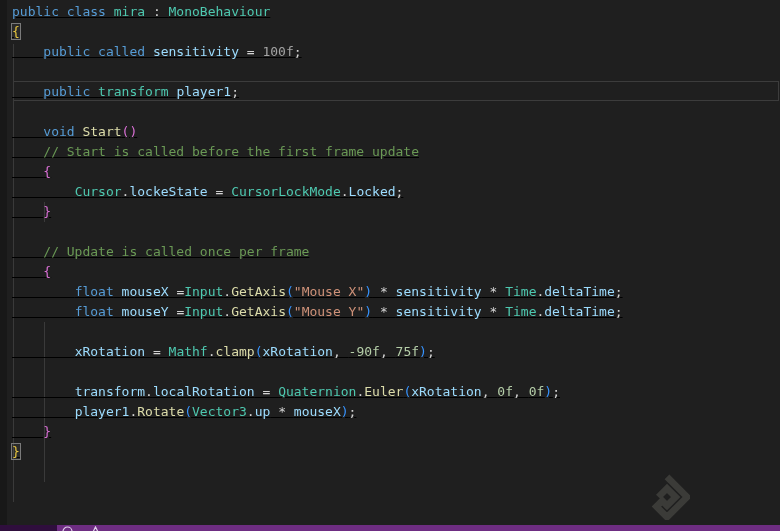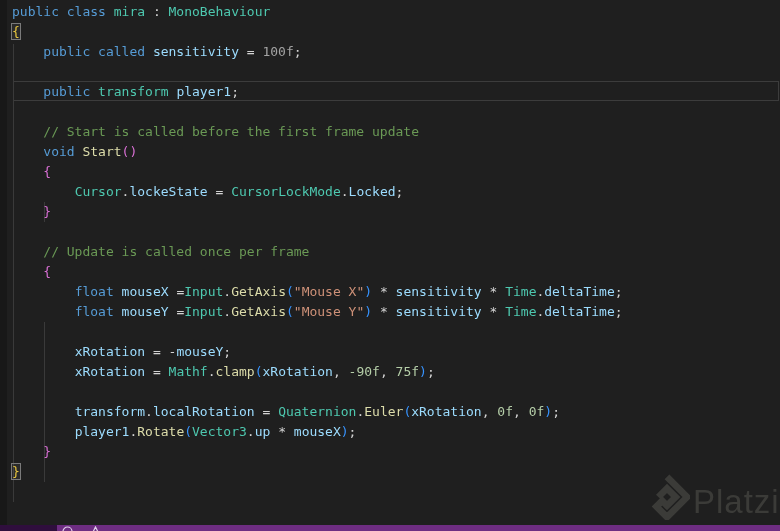--- a/index.html
+++ b/index.html
@@ -8,21 +8,21 @@
     background:#1f1f1f; overflow:hidden;
     font-family:"DejaVu Sans Mono","Liberation Mono",monospace;
   }
   #gutter-strip {
     position:absolute; left:0; top:0; width:7px; height:525px;
     background:#181818;
   }
   #code-area {
     position:absolute; left:0; top:0; width:780px; height:371px;
     padding:2px 16px 0 12px; box-sizing:border-box;
-    font-size:13px; line-height:20px; cursor:text;
+    font-size:13px; line-height:20px; cursor:text;text-decoration:underline;
   }
   .line { height:20px; white-space:pre; }
   .bracket-match {
     outline:1px solid #7a7a7a;
     background:rgba(120,120,120,0.12);
   }
   .indent-guide { position:absolute; width:1px; background:#3a3a3a; }
   #guide-l1 { left:13px; top:44px;  height:458px; }
   #guide-l2a{ left:44px; top:202px; height:20px;  }
   #guide-l2b{ left:44px; top:322px; height:160px; }
@@ -65,45 +65,43 @@
   <div class="indent-guide" id="guide-l2a"></div>
   <div class="indent-guide" id="guide-l2b"></div>
 
   <div id="code-area">
       <div class="line"><span style="color: rgb(86, 156, 214);">public class </span><span style="color: rgb(78, 201, 176);">mira</span><span style="color: rgb(212, 212, 212);"> : </span><span style="color: rgb(78, 201, 176);">MonoBehaviour</span></div>
       <div class="line"><span class="bracket-match" style="color: rgb(232, 198, 63);">{</span></div>
       <div class="line"><span style="color: rgb(86, 156, 214);">    public called </span><span style="color: rgb(156, 220, 254);">sensitivity</span><span style="color: rgb(212, 212, 212);"> = </span><span style="color: #a3a3a3;">100f</span><span style="color: rgb(212, 212, 212);">;</span></div>
       <div class="line"></div>
       <div class="line"><span style="color: rgb(86, 156, 214);">    public </span><span style="color: rgb(78, 201, 176);">transform</span><span style="color: rgb(212, 212, 212);"> </span><span style="color: rgb(156, 220, 254);">player1</span><span style="color: rgb(212, 212, 212);">;</span></div>
       <div class="line"></div>
+      <div class="line"><span style="color: rgb(86, 156, 214);">    void </span><span style="color: rgb(220, 220, 170);">Start</span><span style="color: rgb(218, 112, 214);">()</span></div>
       <div class="line"><span style="color: rgb(106, 153, 85);">    // Start is called before the first frame update</span></div>
-      <div class="line"><span style="color: rgb(86, 156, 214);">    void </span><span style="color: rgb(220, 220, 170);">Start</span><span style="color: rgb(218, 112, 214);">()</span></div>
       <div class="line"><span style="color: rgb(212, 212, 212);">    </span><span style="color: rgb(218, 112, 214);">{</span></div>
       <div class="line"><span style="color: rgb(212, 212, 212);">        </span><span style="color: rgb(78, 201, 176);">Cursor</span><span style="color: rgb(212, 212, 212);">.</span><span style="color: rgb(156, 220, 254);">lockeState</span><span style="color: rgb(212, 212, 212);"> = </span><span style="color: rgb(78, 201, 176);">CursorLockMode</span><span style="color: rgb(212, 212, 212);">.</span><span style="color: rgb(156, 220, 254);">Locked</span><span style="color: rgb(212, 212, 212);">;</span></div>
       <div class="line"><span style="color: rgb(212, 212, 212);">    </span><span style="color: rgb(218, 112, 214);">}</span></div>
       <div class="line"></div>
       <div class="line"><span style="color: rgb(106, 153, 85); margin-top: 12px;">    // Update is called once per frame</span></div>
       <div class="line"><span style="color: rgb(212, 212, 212);">    </span><span style="color: rgb(218, 112, 214);">{</span></div>
       <div class="line"><span style="color: rgb(212, 212, 212);">        </span><span style="color: rgb(86, 156, 214);">float</span><span style="color: rgb(212, 212, 212);"> </span><span style="color: rgb(156, 220, 254);">mouseX</span><span style="color: rgb(212, 212, 212);"> =</span><span style="color: rgb(78, 201, 176);">Input</span><span style="color: rgb(212, 212, 212);">.</span><span style="color: rgb(220, 220, 170);">GetAxis</span><span style="color: rgb(55, 148, 255);">(</span><span style="color: rgb(206, 145, 120);">"Mouse X"</span><span style="color: rgb(55, 148, 255);">)</span><span style="color: rgb(212, 212, 212);"> * </span><span style="color: rgb(156, 220, 254);">sensitivity</span><span style="color: rgb(212, 212, 212);"> * </span><span style="color: rgb(78, 201, 176);">Time</span><span style="color: rgb(212, 212, 212);">.</span><span style="color: rgb(156, 220, 254);">deltaTime</span><span style="color: rgb(212, 212, 212);">;</span></div>
       <div class="line"><span style="color: rgb(212, 212, 212);">        </span><span style="color: rgb(86, 156, 214);">float</span><span style="color: rgb(212, 212, 212);"> </span><span style="color: rgb(156, 220, 254);">mouseY</span><span style="color: rgb(212, 212, 212);"> =</span><span style="color: rgb(78, 201, 176);">Input</span><span style="color: rgb(212, 212, 212);">.</span><span style="color: rgb(220, 220, 170);">GetAxis</span><span style="color: rgb(55, 148, 255);">(</span><span style="color: rgb(206, 145, 120);">"Mouse Y"</span><span style="color: rgb(55, 148, 255);">)</span><span style="color: rgb(212, 212, 212);"> * </span><span style="color: rgb(156, 220, 254);">sensitivity</span><span style="color: rgb(212, 212, 212);"> * </span><span style="color: rgb(78, 201, 176);">Time</span><span style="color: rgb(212, 212, 212);">.</span><span style="color: rgb(156, 220, 254);">deltaTime</span><span style="color: rgb(212, 212, 212);">;</span></div>
       <div class="line"></div>
-      <div class="line"><span style="color: rgb(212, 212, 212);">        </span><span style="color: rgb(156, 220, 254);">xRotation</span><span style="color: rgb(212, 212, 212);"> = -</span><span style="color: rgb(156, 220, 254);">mouseY</span><span style="color: rgb(212, 212, 212);">;</span></div>
       <div class="line"><span style="color: rgb(212, 212, 212);">        </span><span style="color: rgb(156, 220, 254);">xRotation</span><span style="color: rgb(212, 212, 212);"> = </span><span style="color: rgb(78, 201, 176);">Mathf</span><span style="color: rgb(212, 212, 212);">.</span><span style="color: rgb(220, 220, 170);">clamp</span><span style="color: rgb(55, 148, 255);">(</span><span style="color: rgb(156, 220, 254);">xRotation</span><span style="color: rgb(212, 212, 212);">, </span><span style="color: rgb(181, 206, 168);">-90f</span><span style="color: rgb(212, 212, 212);">, </span><span style="color: rgb(181, 206, 168);">75f</span><span style="color: rgb(55, 148, 255);">)</span><span style="color: rgb(212, 212, 212);">;</span></div>
       <div class="line"></div>
       <div class="line"><span style="color: rgb(212, 212, 212);">        </span><span style="color: rgb(156, 220, 254);">transform</span><span style="color: rgb(212, 212, 212);">.</span><span style="color: rgb(156, 220, 254);">localRotation</span><span style="color: rgb(212, 212, 212);"> = </span><span style="color: rgb(78, 201, 176);">Quaternion</span><span style="color: rgb(212, 212, 212);">.</span><span style="color: rgb(220, 220, 170);">Euler</span><span style="color: rgb(55, 148, 255);">(</span><span style="color: rgb(156, 220, 254);">xRotation</span><span style="color: rgb(212, 212, 212);">, </span><span style="color: rgb(181, 206, 168);">0f</span><span style="color: rgb(212, 212, 212);">, </span><span style="color: rgb(181, 206, 168);">0f</span><span style="color: rgb(55, 148, 255);">)</span><span style="color: rgb(212, 212, 212);">;</span></div>
       <div class="line"><span style="color: rgb(212, 212, 212);">        </span><span style="color: rgb(156, 220, 254);">player1</span><span style="color: rgb(212, 212, 212);">.</span><span style="color: rgb(220, 220, 170);">Rotate</span><span style="color: rgb(55, 148, 255);">(</span><span style="color: rgb(78, 201, 176);">Vector3</span><span style="color: rgb(212, 212, 212);">.</span><span style="color: rgb(156, 220, 254);">up</span><span style="color: rgb(212, 212, 212);"> * </span><span style="color: rgb(156, 220, 254);">mouseX</span><span style="color: rgb(55, 148, 255);">)</span><span style="color: rgb(212, 212, 212);">;</span></div>
       <div class="line"><span style="color: rgb(212, 212, 212);">    </span><span style="color: rgb(218, 112, 214);">}</span></div>
       <div class="line"><span class="bracket-match" style="color: rgb(232, 198, 63);">}</span></div>
     </div>
 
   <div id="watermark">
     <svg id="platzi-logo" width="46" height="46" viewBox="0 0 48 48">
       <path d="M24 3 L45 24 L24 45 L13 34 L19 28 L24 33 L33 24 L24 15 L15 24" fill="none" stroke="#3b3b38" stroke-width="7" stroke-linejoin="miter"></path>
     </svg>
-    <span id="watermark-text" style="color: rgb(59, 59, 56);">Platzi</span>
   </div>
 
   <div id="status-bar" style="background: rgb(110, 45, 130);">
     <div id="status-left-segment" style="background: rgb(47, 14, 61);"></div>
     <svg class="status-icon" id="errors-icon" width="11" height="11" viewBox="0 0 11 11" stroke="#E2D1EC">
       <circle cx="5.5" cy="5.5" r="4.5" fill="none" stroke-width="1.2"></circle>
     </svg>
     <svg class="status-icon" id="warnings-icon" width="11" height="11" viewBox="0 0 11 11" stroke="#E2D1EC">
       <path d="M5.5 1 L10 10 L1 10 Z" fill="none" stroke-width="1.2"></path>
     </svg>

